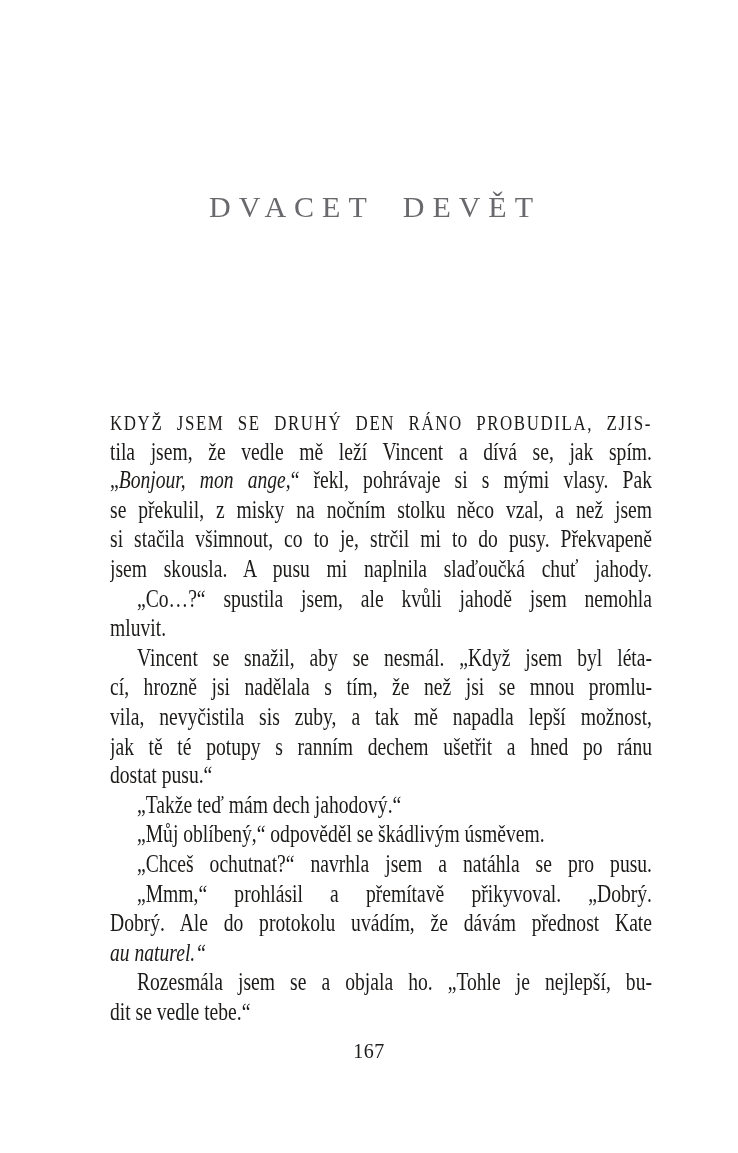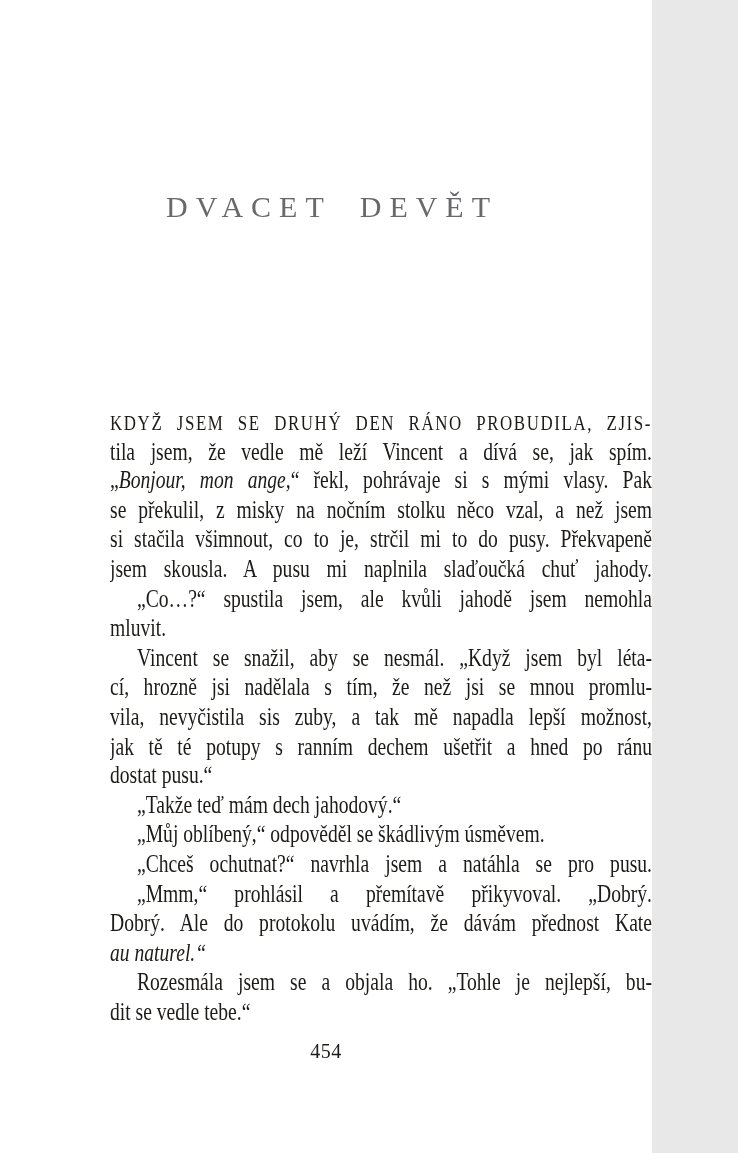--- a/index.html
+++ b/index.html
@@ -3,21 +3,21 @@
 <meta charset="utf-8">
 <title>Book page</title>
 <style>
   html, body {
     margin: 0;
     padding: 0;
     background: #e8e8e8;
   }
   .page {
     position: relative;
-    width: 652px;
+    width: 738px;
     height: 1153px;
     background: #ffffff;
     overflow: hidden;
     font-family: "Liberation Serif", "DejaVu Serif", serif;
     text-decoration: underline;
   }
   .chapter-title {
     position: absolute;
     top: 190px;
     left: 0;
@@ -96,14 +96,14 @@
       <div class="line ind noj"><span class="run-n">„Takže teď mám dech jahodový.“</span></div>
       <div class="line ind noj"><span class="run-n">„Můj oblíbený,“ odpověděl se škádlivým úsměvem.</span></div>
       <div class="line ind"><span class="run-n">„Chceš ochutnat?“ navrhla jsem a natáhla se pro pusu.</span></div>
       <div class="line ind"><span class="run-n">„Mmm,“ prohlásil a přemítavě přikyvoval. „Dobrý.</span></div>
       <div class="line"><span class="run-n">Dobrý. Ale do protokolu uvádím, že dávám přednost Kate</span></div>
       <div class="line noj"><span class="run-i">au naturel.“</span></div>
       <div class="line ind"><span class="run-n">Rozesmála jsem se a objala ho. „Tohle je nejlepší, bu-</span></div>
       <div class="line noj"><span class="run-n">dit se vedle tebe.“</span></div>
     </div>
 
-  <div class="page-number">454</div>
+  <div class="page-number">167</div>
 </div>
 
 </body></html>

